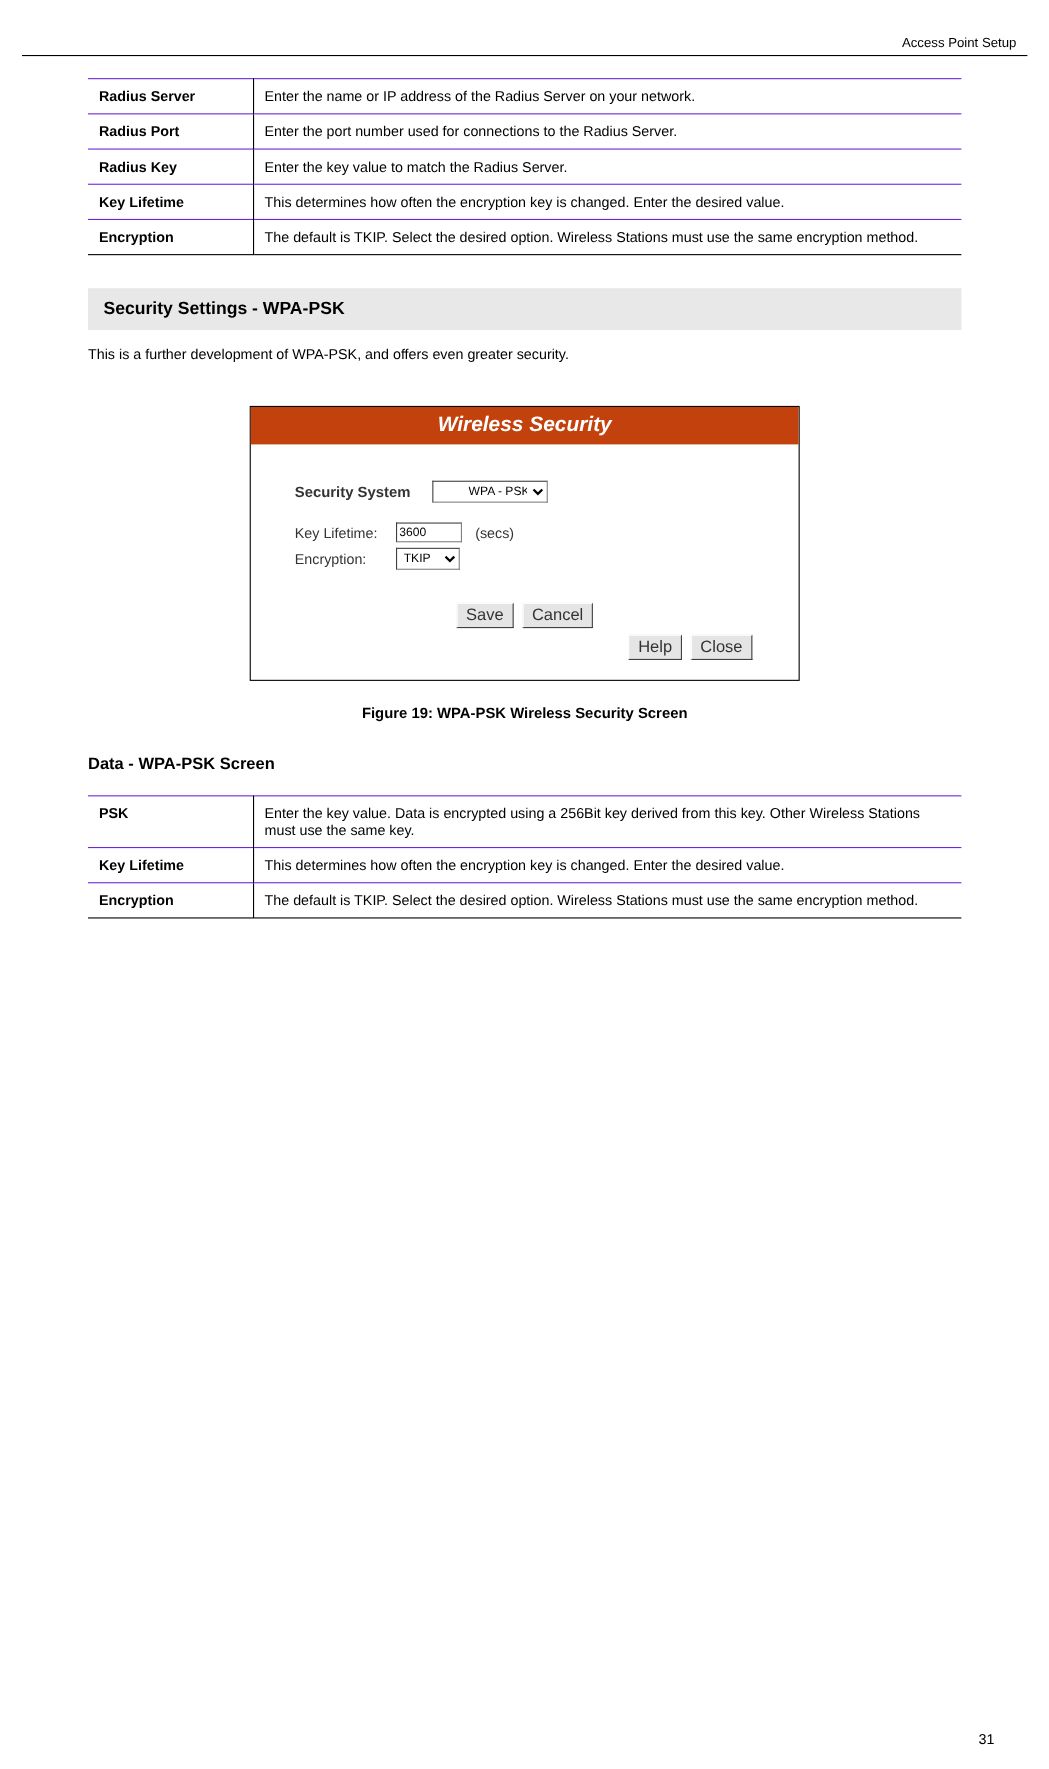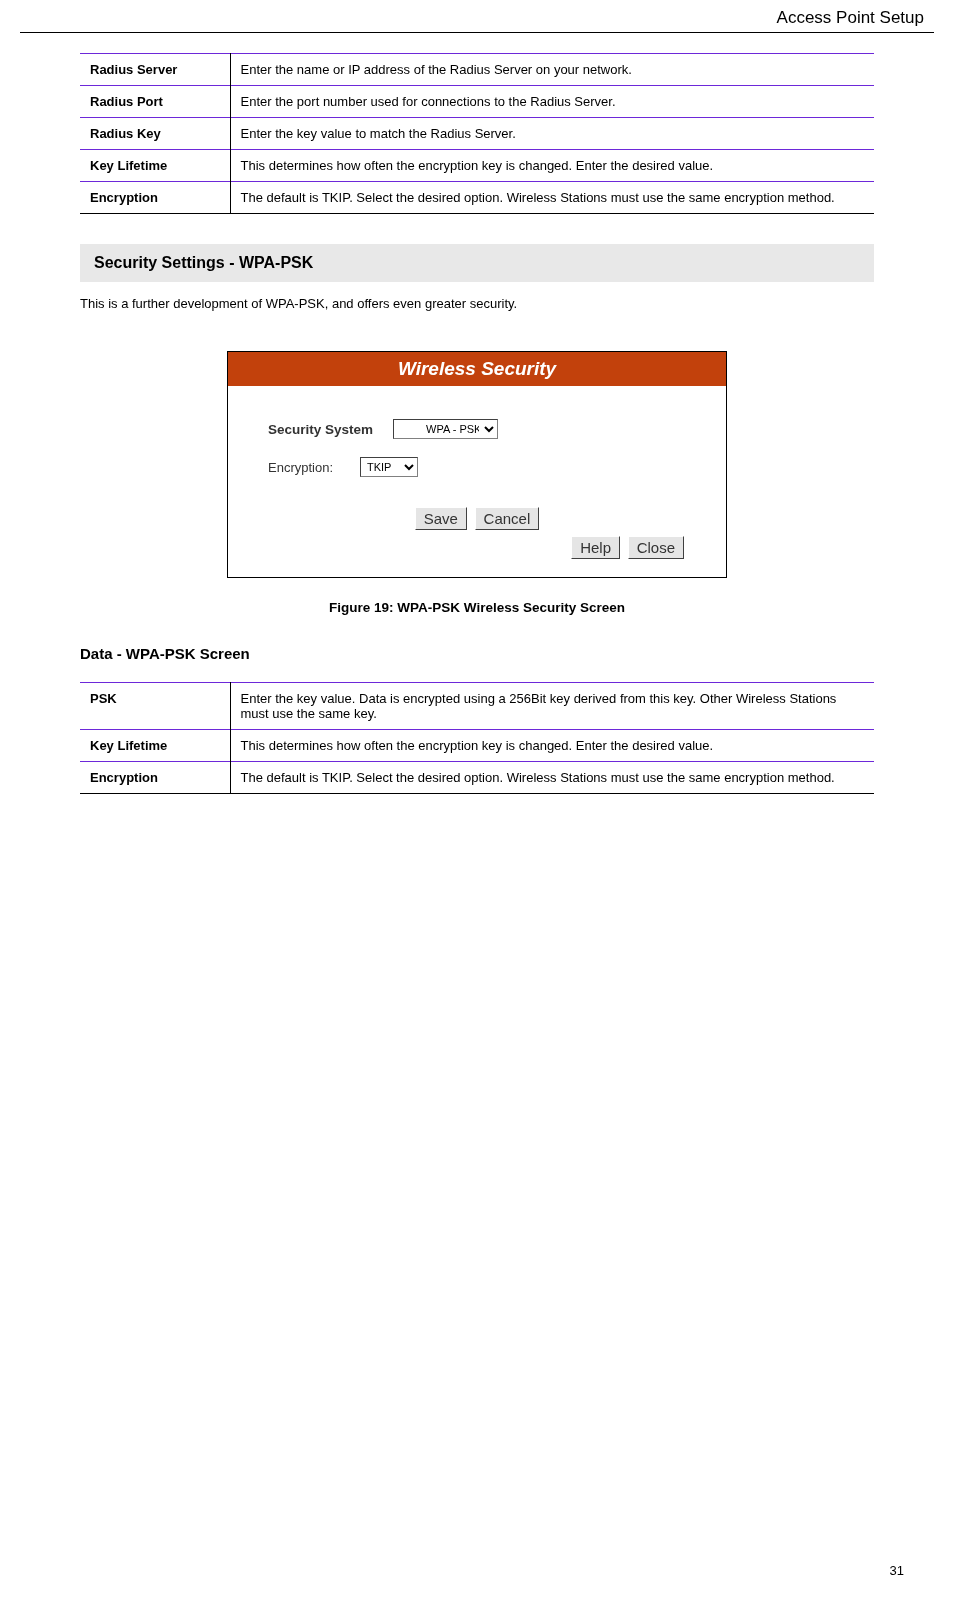--- a/index.html
+++ b/index.html
@@ -1,19 +1,19 @@
 <!DOCTYPE html>
 <html><head>
   <meta charset="utf-8">
   <style>
     * { box-sizing: border-box; margin: 0; padding: 0; }
     body { width: 954px; height: 1608px; background: #fff; font-family: Arial, sans-serif; font-size: 13px; color: #000; position: relative; }
     .header-line { height: 1px; background: #000; margin: 0 20px; }
-    .header-right { text-align: right; padding: 8px 30px 4px 18px; font-size: 17px; }
-    .page-number { position: absolute; bottom: 30px; right: 50px; font-size: 13px; }
+    .header-right { text-align: right; padding: 8px 30px 4px 18px; font-size: 12px; margin-top: 24px; }
+    .page-number { position: absolute; bottom: 20px; right: 50px; font-size: 13px; }
     .content { padding: 0 80px; }
     table.data-table { border-collapse: collapse; width: 100%; margin: 20px 0 30px 0; }
     table.data-table td, table.data-table th { text-align: left; vertical-align: top; padding: 8px 10px; font-size: 13px; font-weight: normal; }
     table.data-table th { width: 150px; font-weight: bold; border-right: 1px solid #000; }
     table.data-table tr { border-top: 1px solid #6d28d9; }
     table.data-table tr:last-child { border-bottom: 1px solid #000; }
     .section-heading { background: #e8e8e8; padding: 10px 14px; font-weight: bold; font-size: 16px; margin: 30px 0 10px 0; }
     .section-note { padding: 4px 0 20px 0; font-size: 13px; }
     .screenshot-container { display: flex; justify-content: center; margin: 20px 0; }
     .screenshot { border: 1px solid #000; width: 500px; background: #fff; }
@@ -73,20 +73,25 @@
     <div class="screenshot">
       <div class="ss-title">Wireless Security</div>
       <div class="ss-body">
         <div class="ss-row" style="margin-bottom:18px;">
           <span class="ss-label ss-label-bold" style="width:125px;">Security System</span>
           <select style="width:105px;padding-left:28px;">
             <option>WPA - PSK</option>
           </select>
         </div>
         <div class="ss-row">
+          <span class="ss-label">Key Lifetime:</span>
+          <input type="text" class="ss-kl" value="3600" style="">
+          <span class="ss-secs">(secs)</span>
+        </div>
+        <div class="ss-row">
           <span class="ss-label">Encryption:</span>
           <select style="width:58px;">
             <option>TKIP</option>
           </select>
         </div>
         <div class="ss-buttons-center">
           <span class="ss-btn">Save</span>
           <span class="ss-btn">Cancel</span>
         </div>
         <div class="ss-buttons-right">

